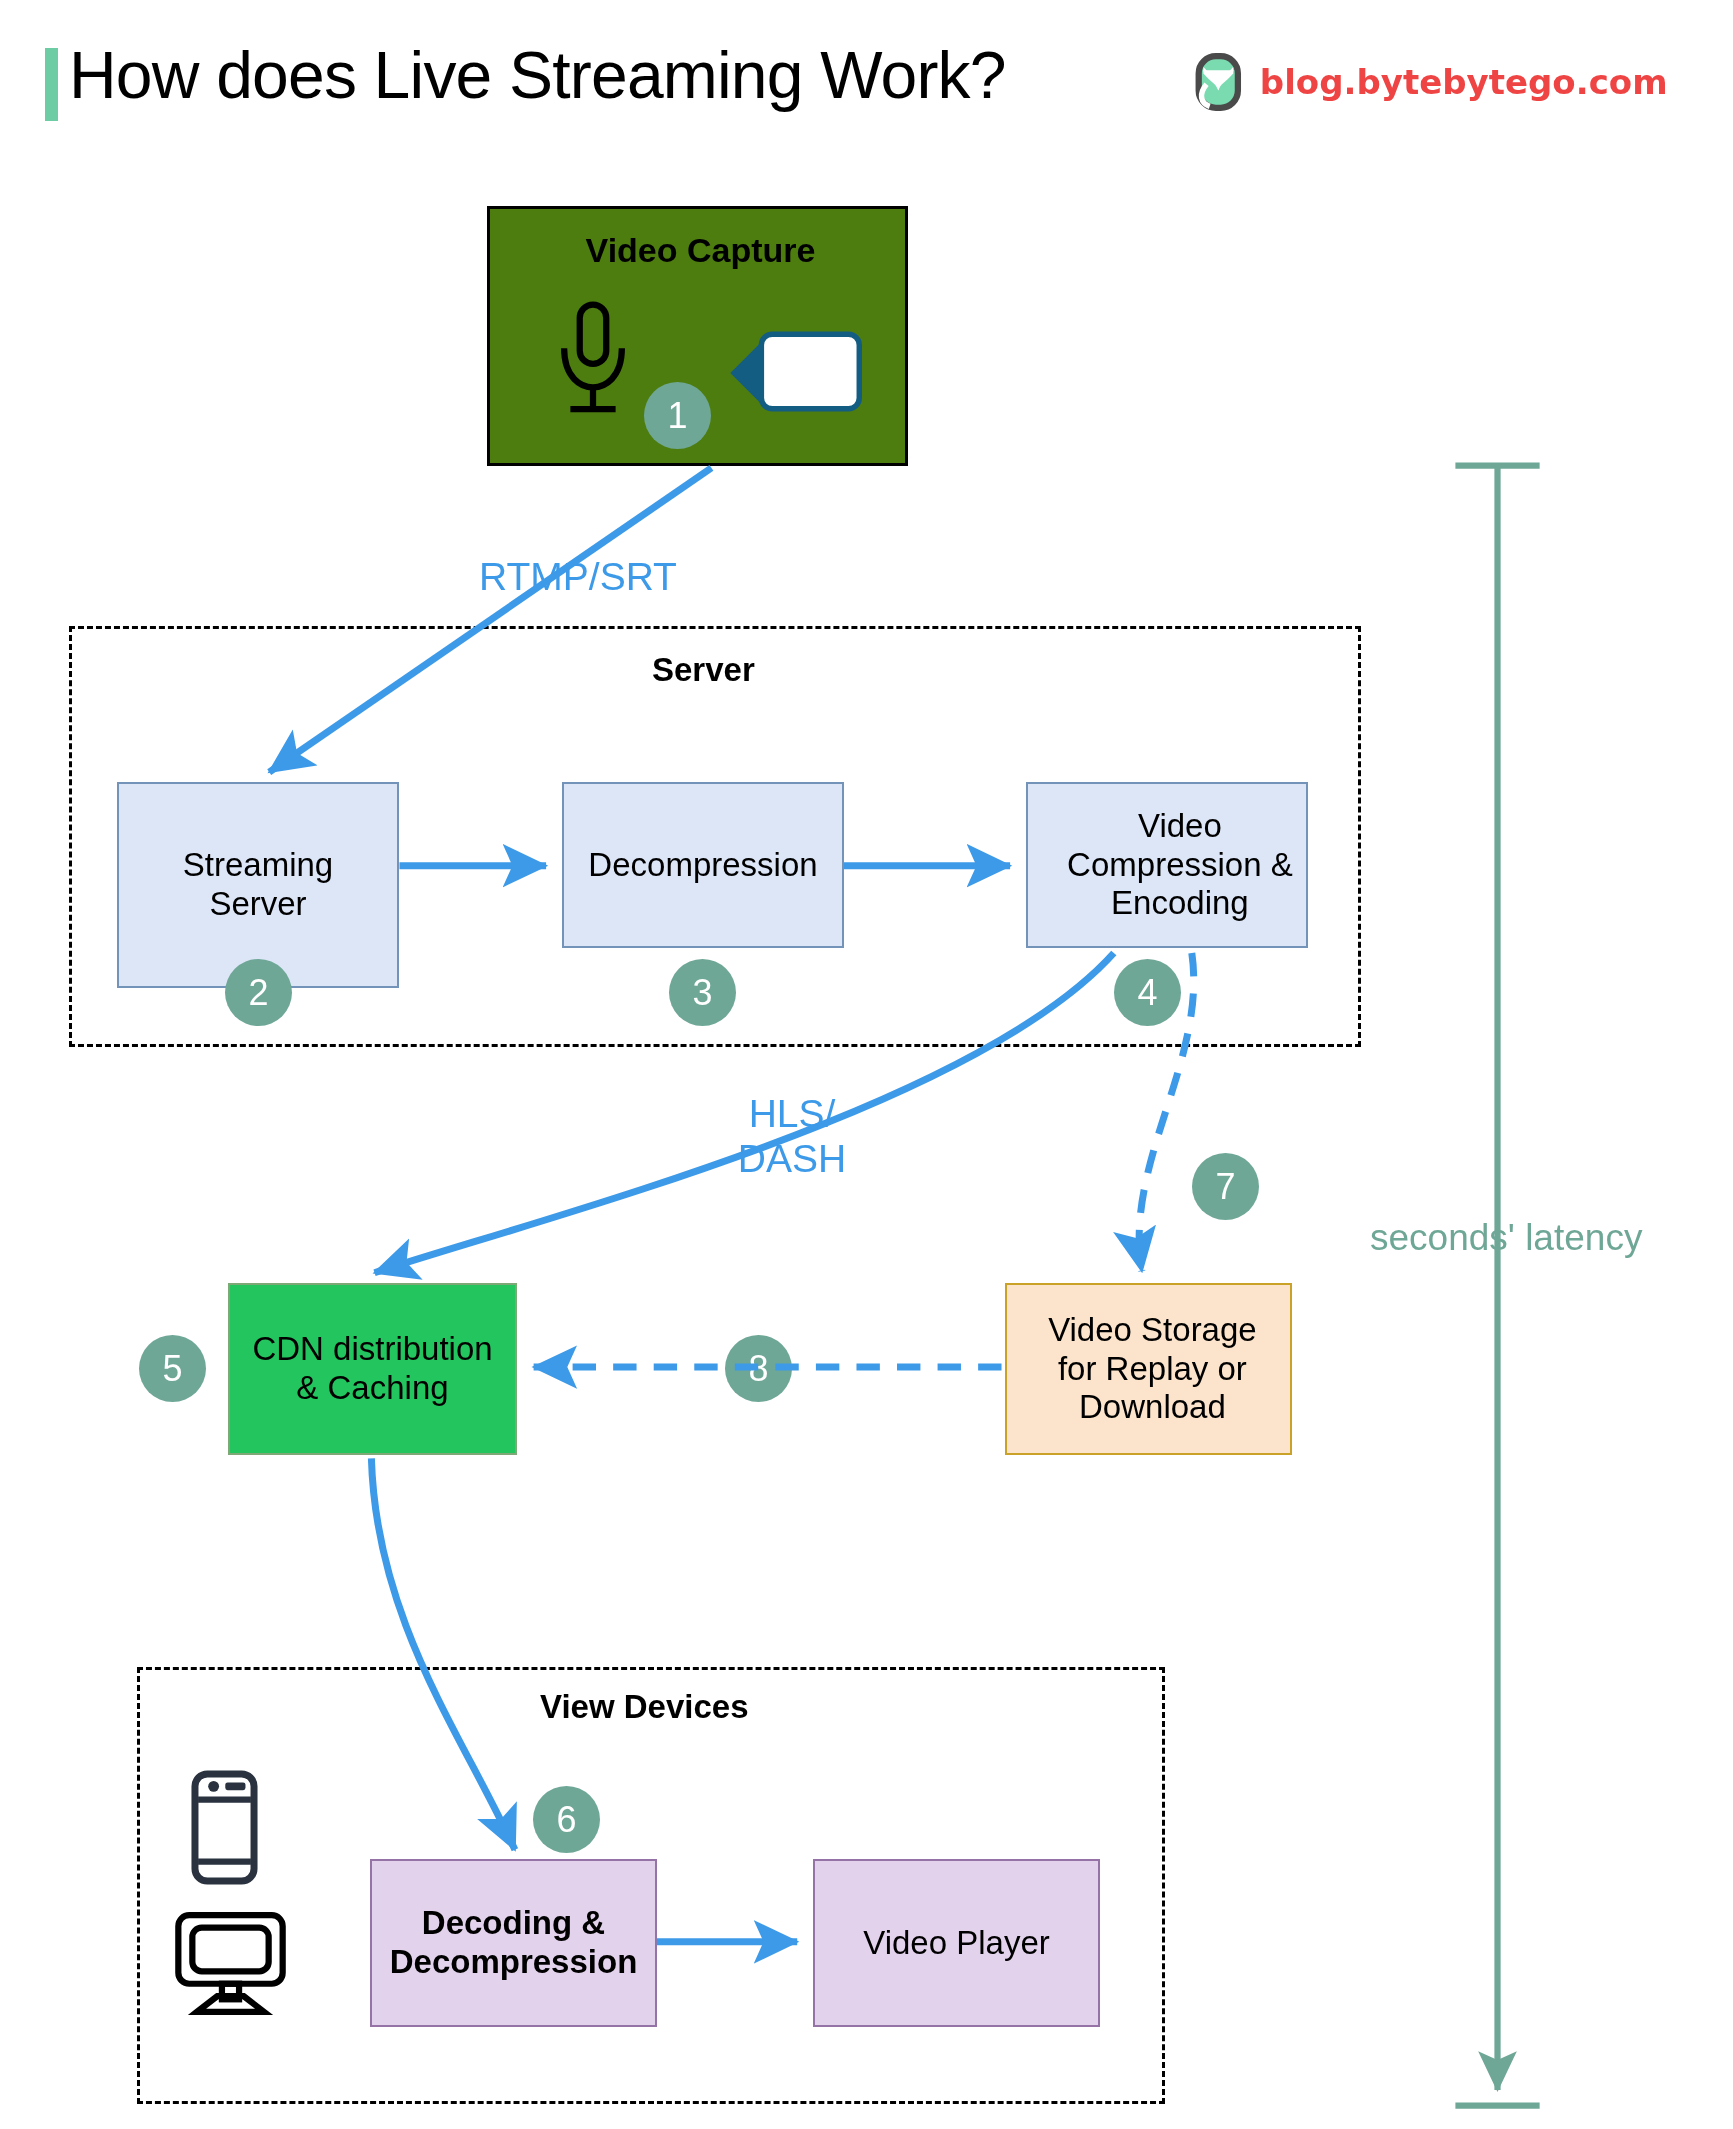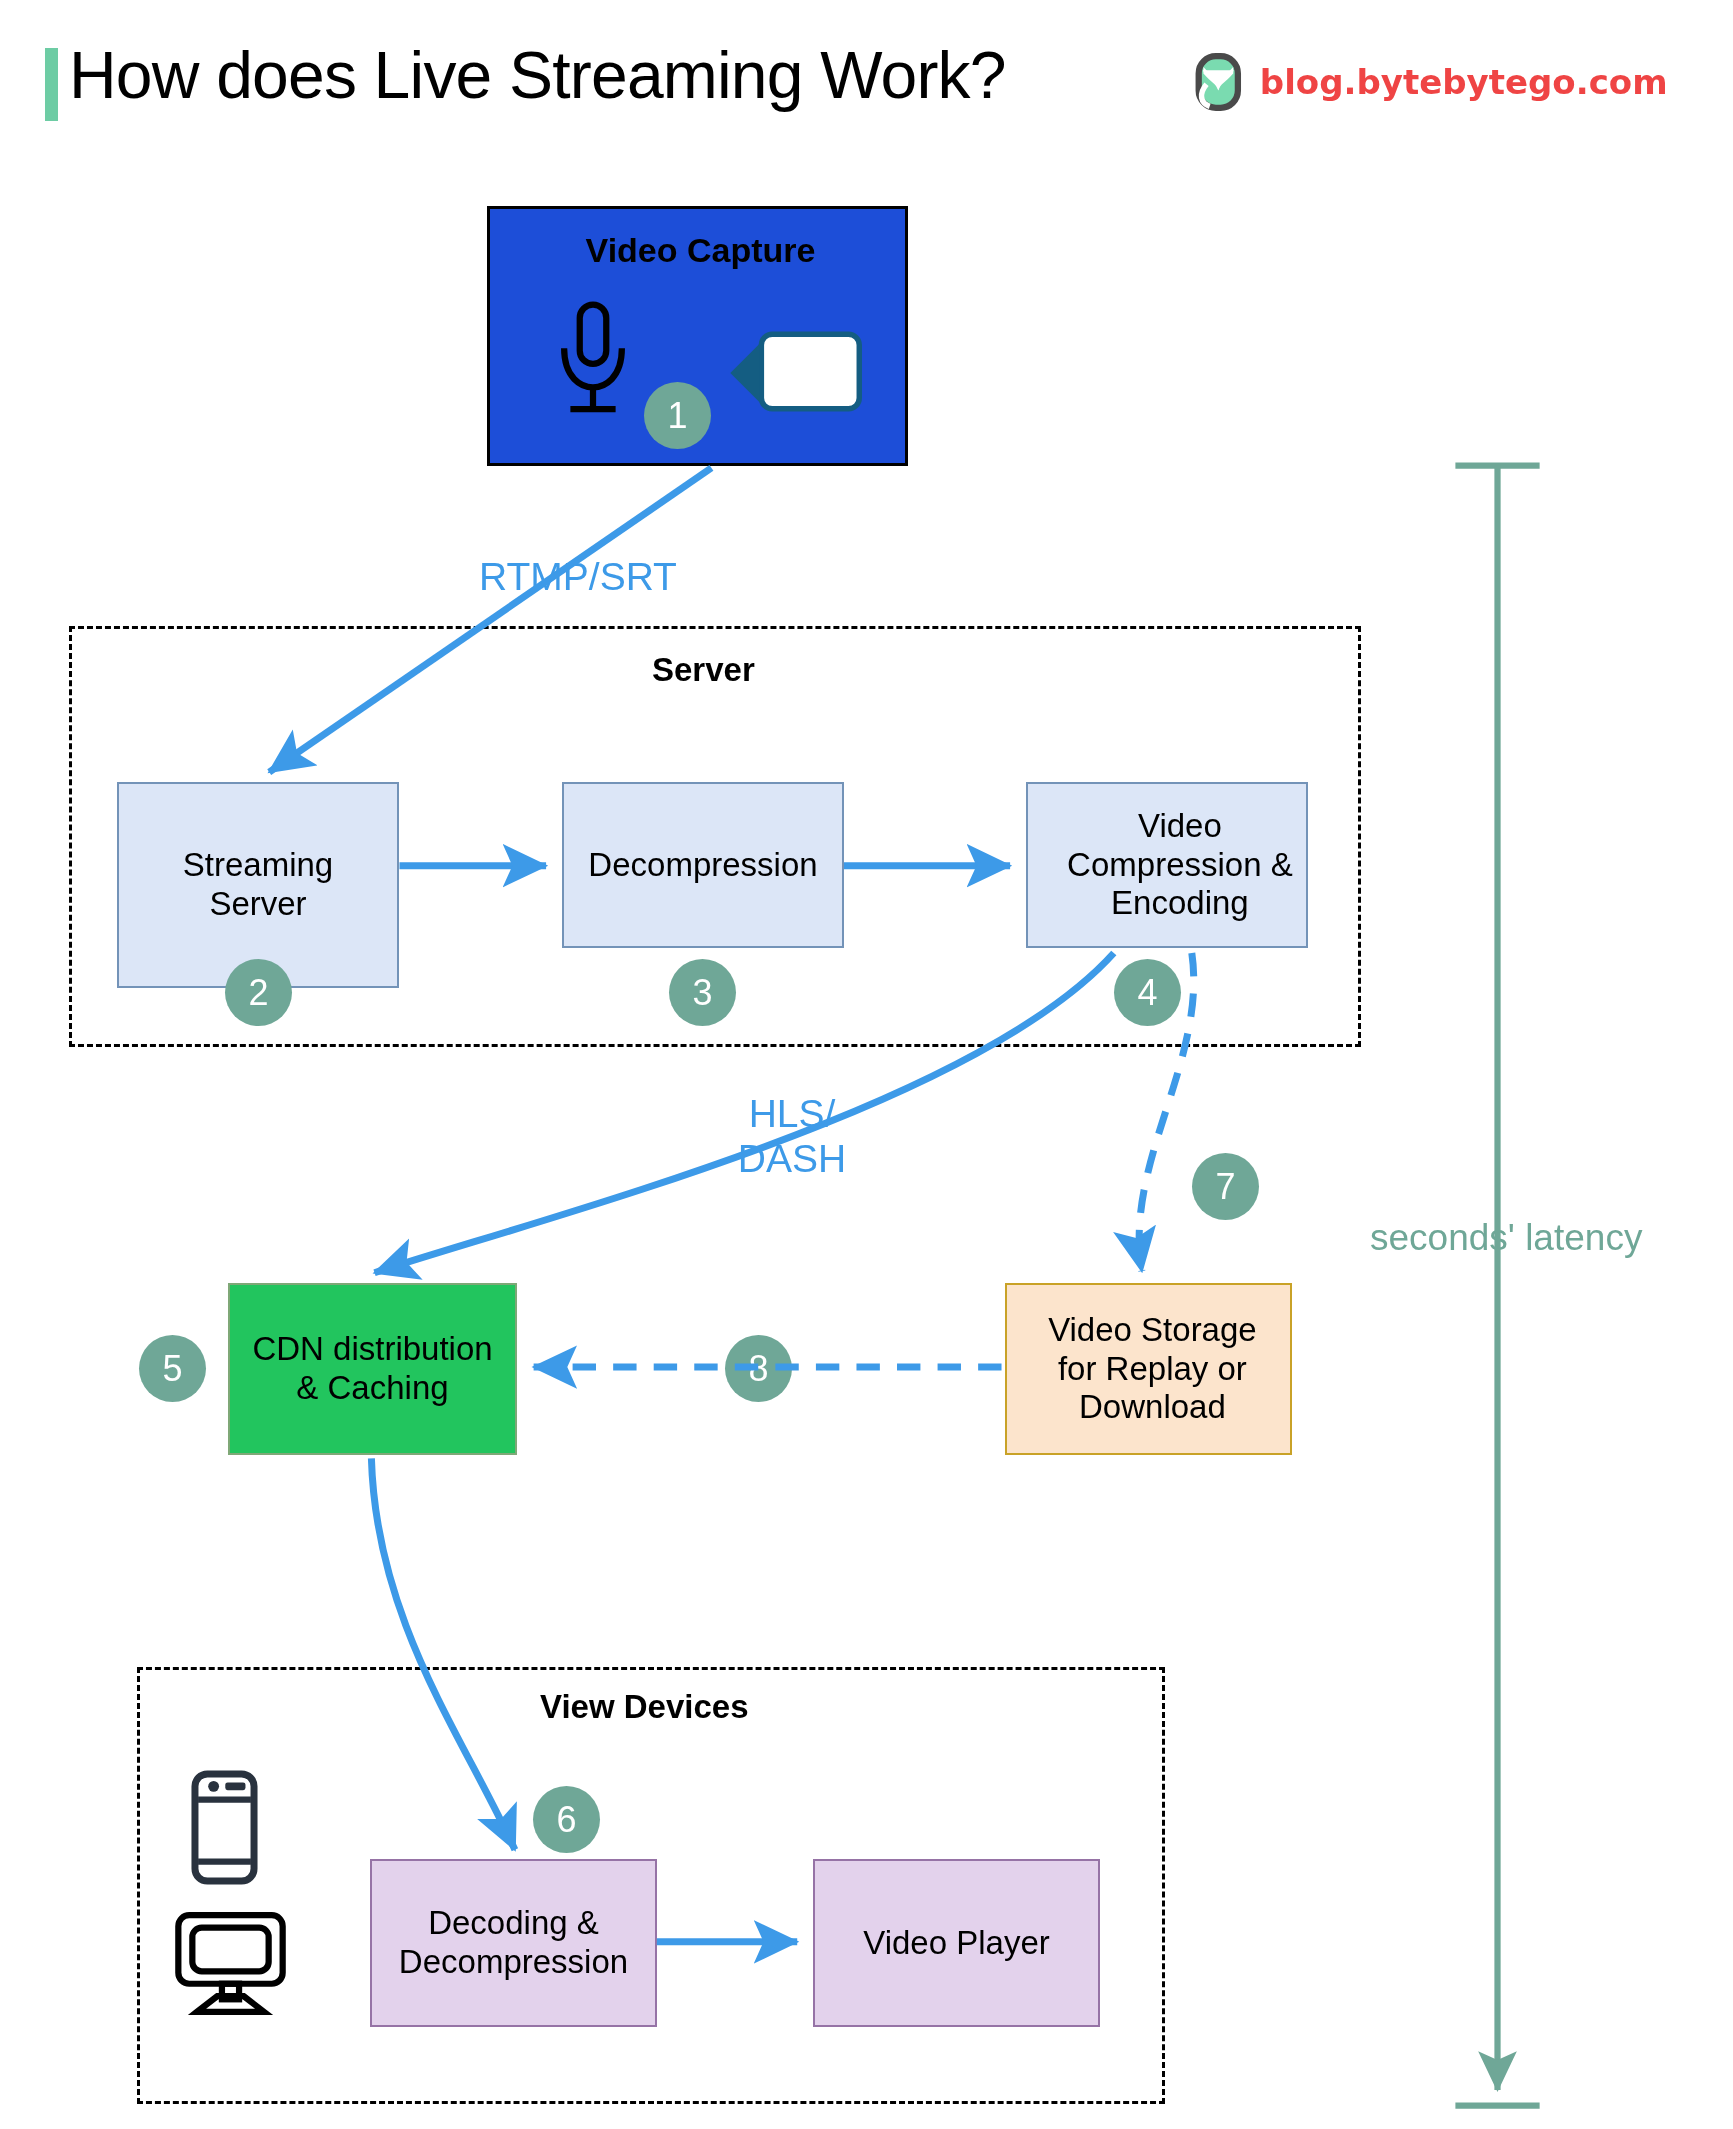--- a/index.html
+++ b/index.html
@@ -86,21 +86,21 @@
     white-space: nowrap;
   }
 
   
   #capture-box {
     position: absolute;
     left: 487px; top: 206px;
     width: 421px; height: 260px;
     box-sizing: border-box;
     border: 3.9px solid #000000;
-    background: #1d4ed8;
+    background: #4d7c0f;
   }
   #capture-title {
     position: absolute;
     left: 0; top: 22px;
     width: 421px;
     text-align: center;
     font-size: 34px;
     font-weight: 700;
     color: #000000;
   }
@@ -232,21 +232,21 @@
 
   <span class="icon-wrap" style="left:172px; top:1909px;">
     <svg width="117" height="109" viewBox="0 0 150 140" xmlns="http://www.w3.org/2000/svg">
       <rect x="8" y="8" width="134" height="88" rx="14" ry="14" fill="#ffffff" stroke="#000000" stroke-width="8"></rect>
       <rect x="26" y="24" width="98" height="56" rx="12" ry="12" fill="#ffffff" stroke="#000000" stroke-width="8"></rect>
       <rect x="64" y="96" width="22" height="20" fill="none" stroke="#000000" stroke-width="8"></rect>
       <path d="M32 132 L58 112 L92 112 L118 132 Z" fill="none" stroke="#000000" stroke-width="8"></path>
     </svg>
   </span>
 
-  <div class="node purple" style="left:370px; top:1859px; width:287px; height:168px;">Decoding &amp;
+  <div class="node purple" style="left:370px; top:1859px; width:287px; height:168px;font-weight:bold;">Decoding &amp;
 Decompression</div>
   <div class="badge" style="left:533px; top:1786px;">6</div>
 
   <div class="node purple" style="left:813px; top:1859px; width:287px; height:168px;">Video Player</div>
 
   <div class="edge-label" style="left:457px; top:555px; width:242px;">RTMP/SRT</div>
   <div class="edge-label" style="left:706px; top:1092px; width:172px;">HLS/
 DASH</div>
 
   <div id="latency-label">seconds' latency</div>

